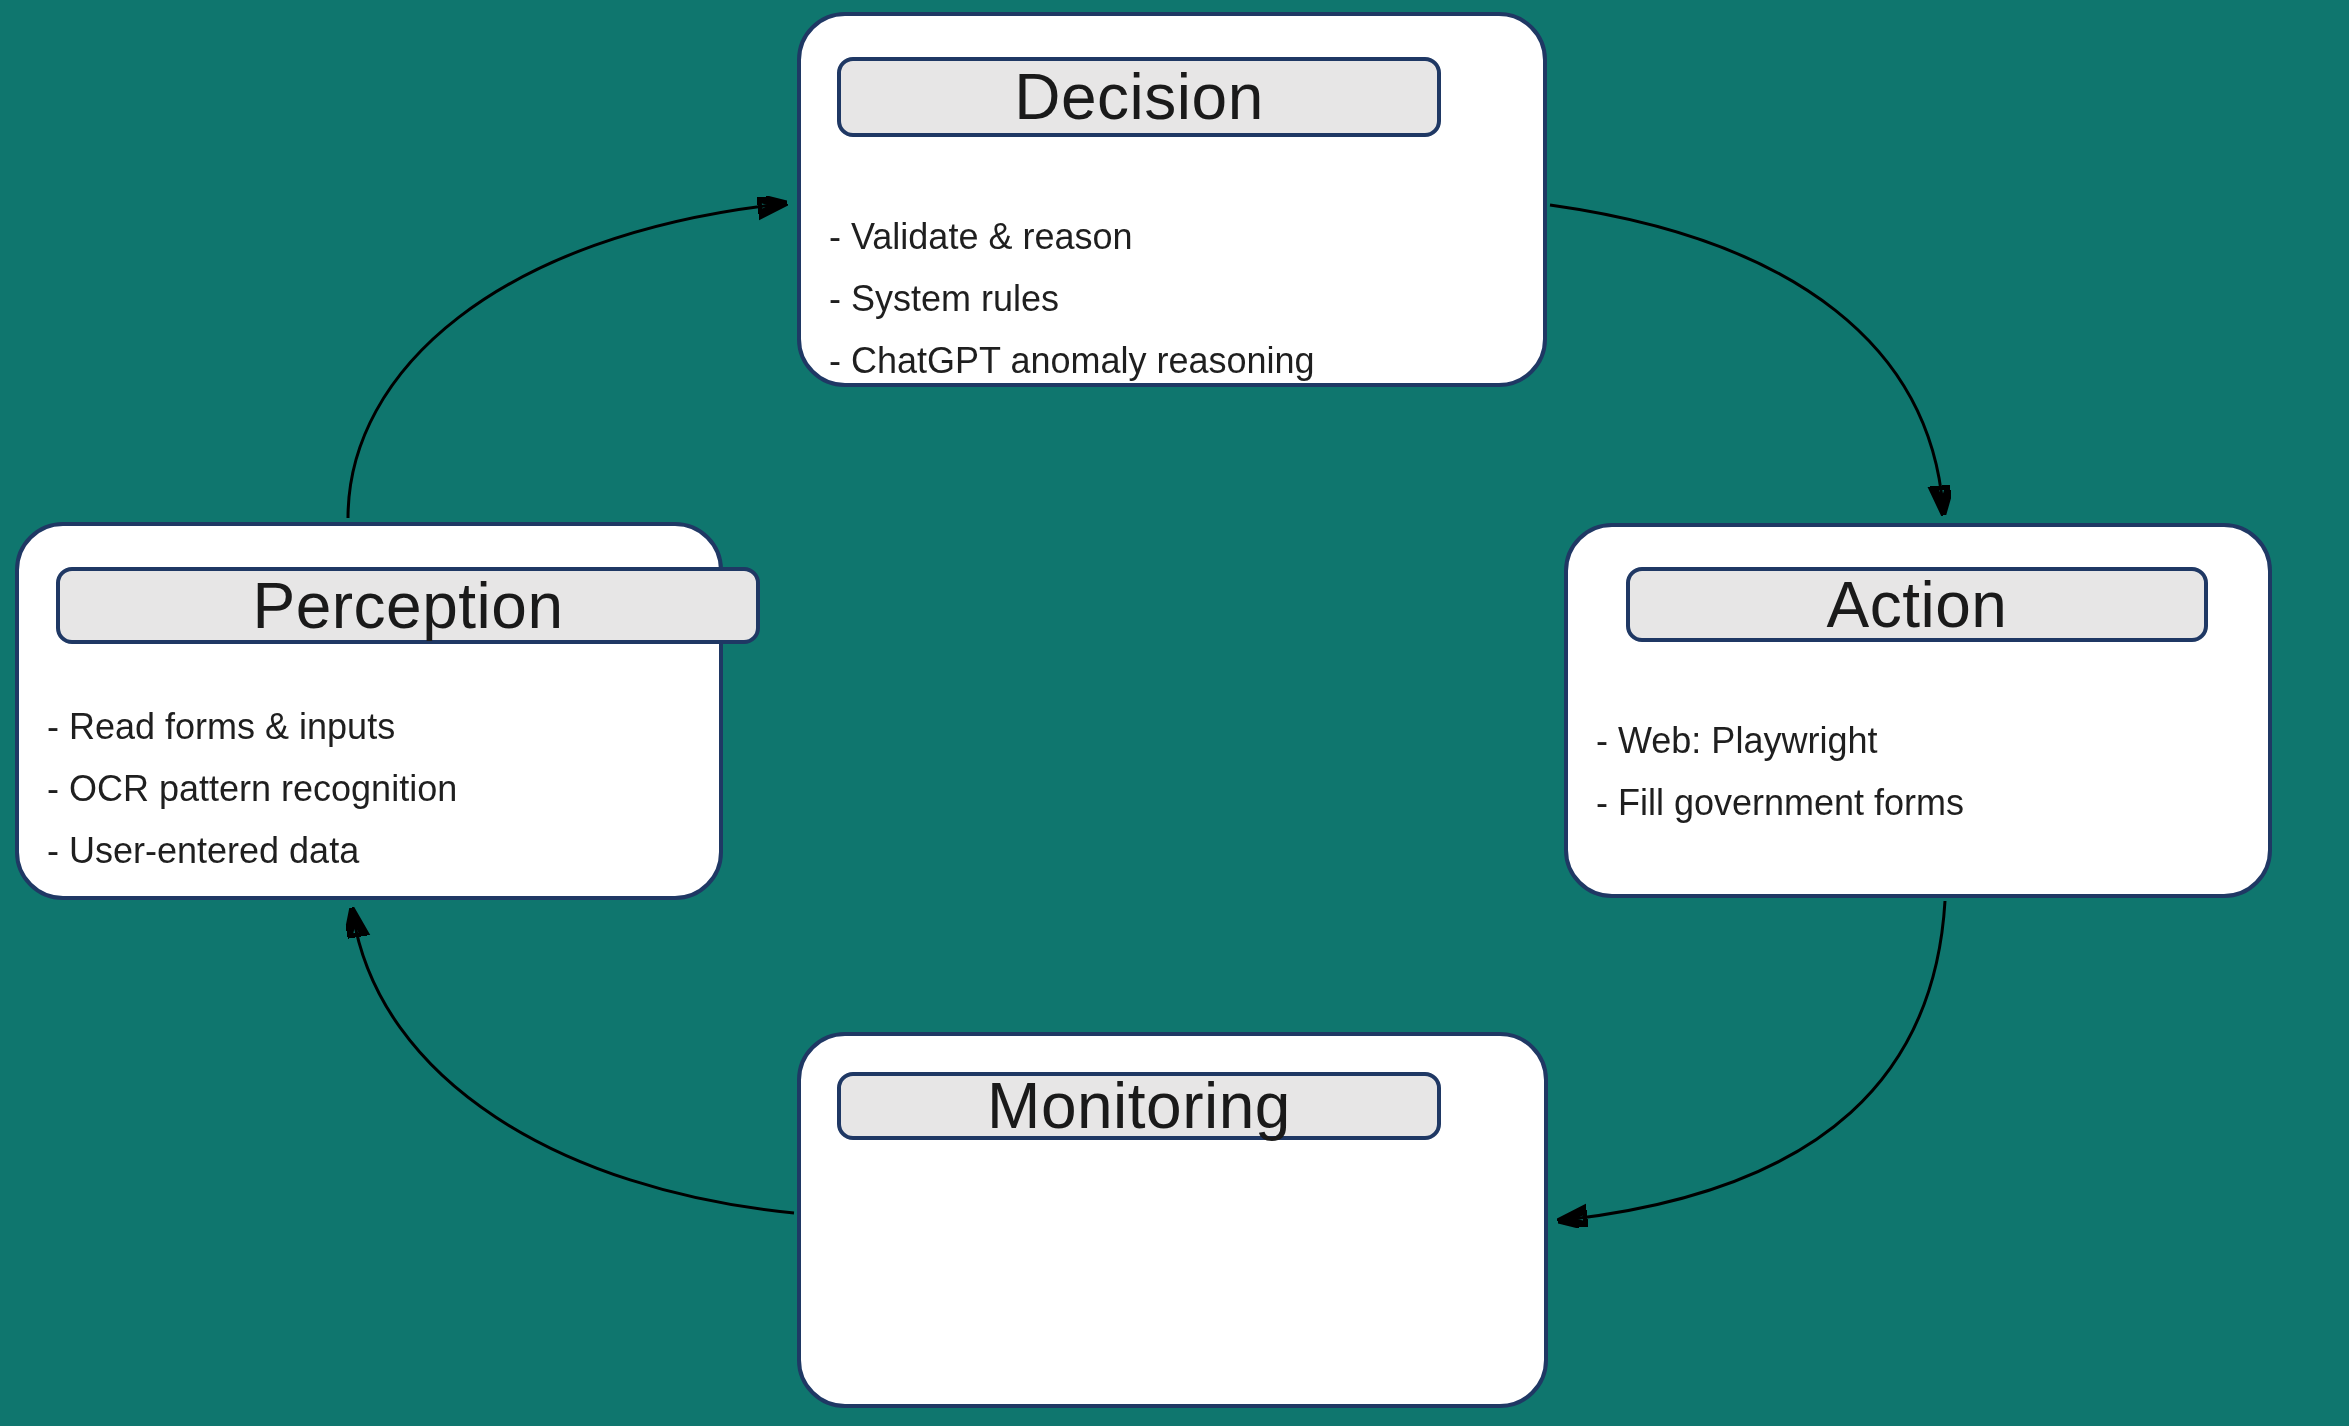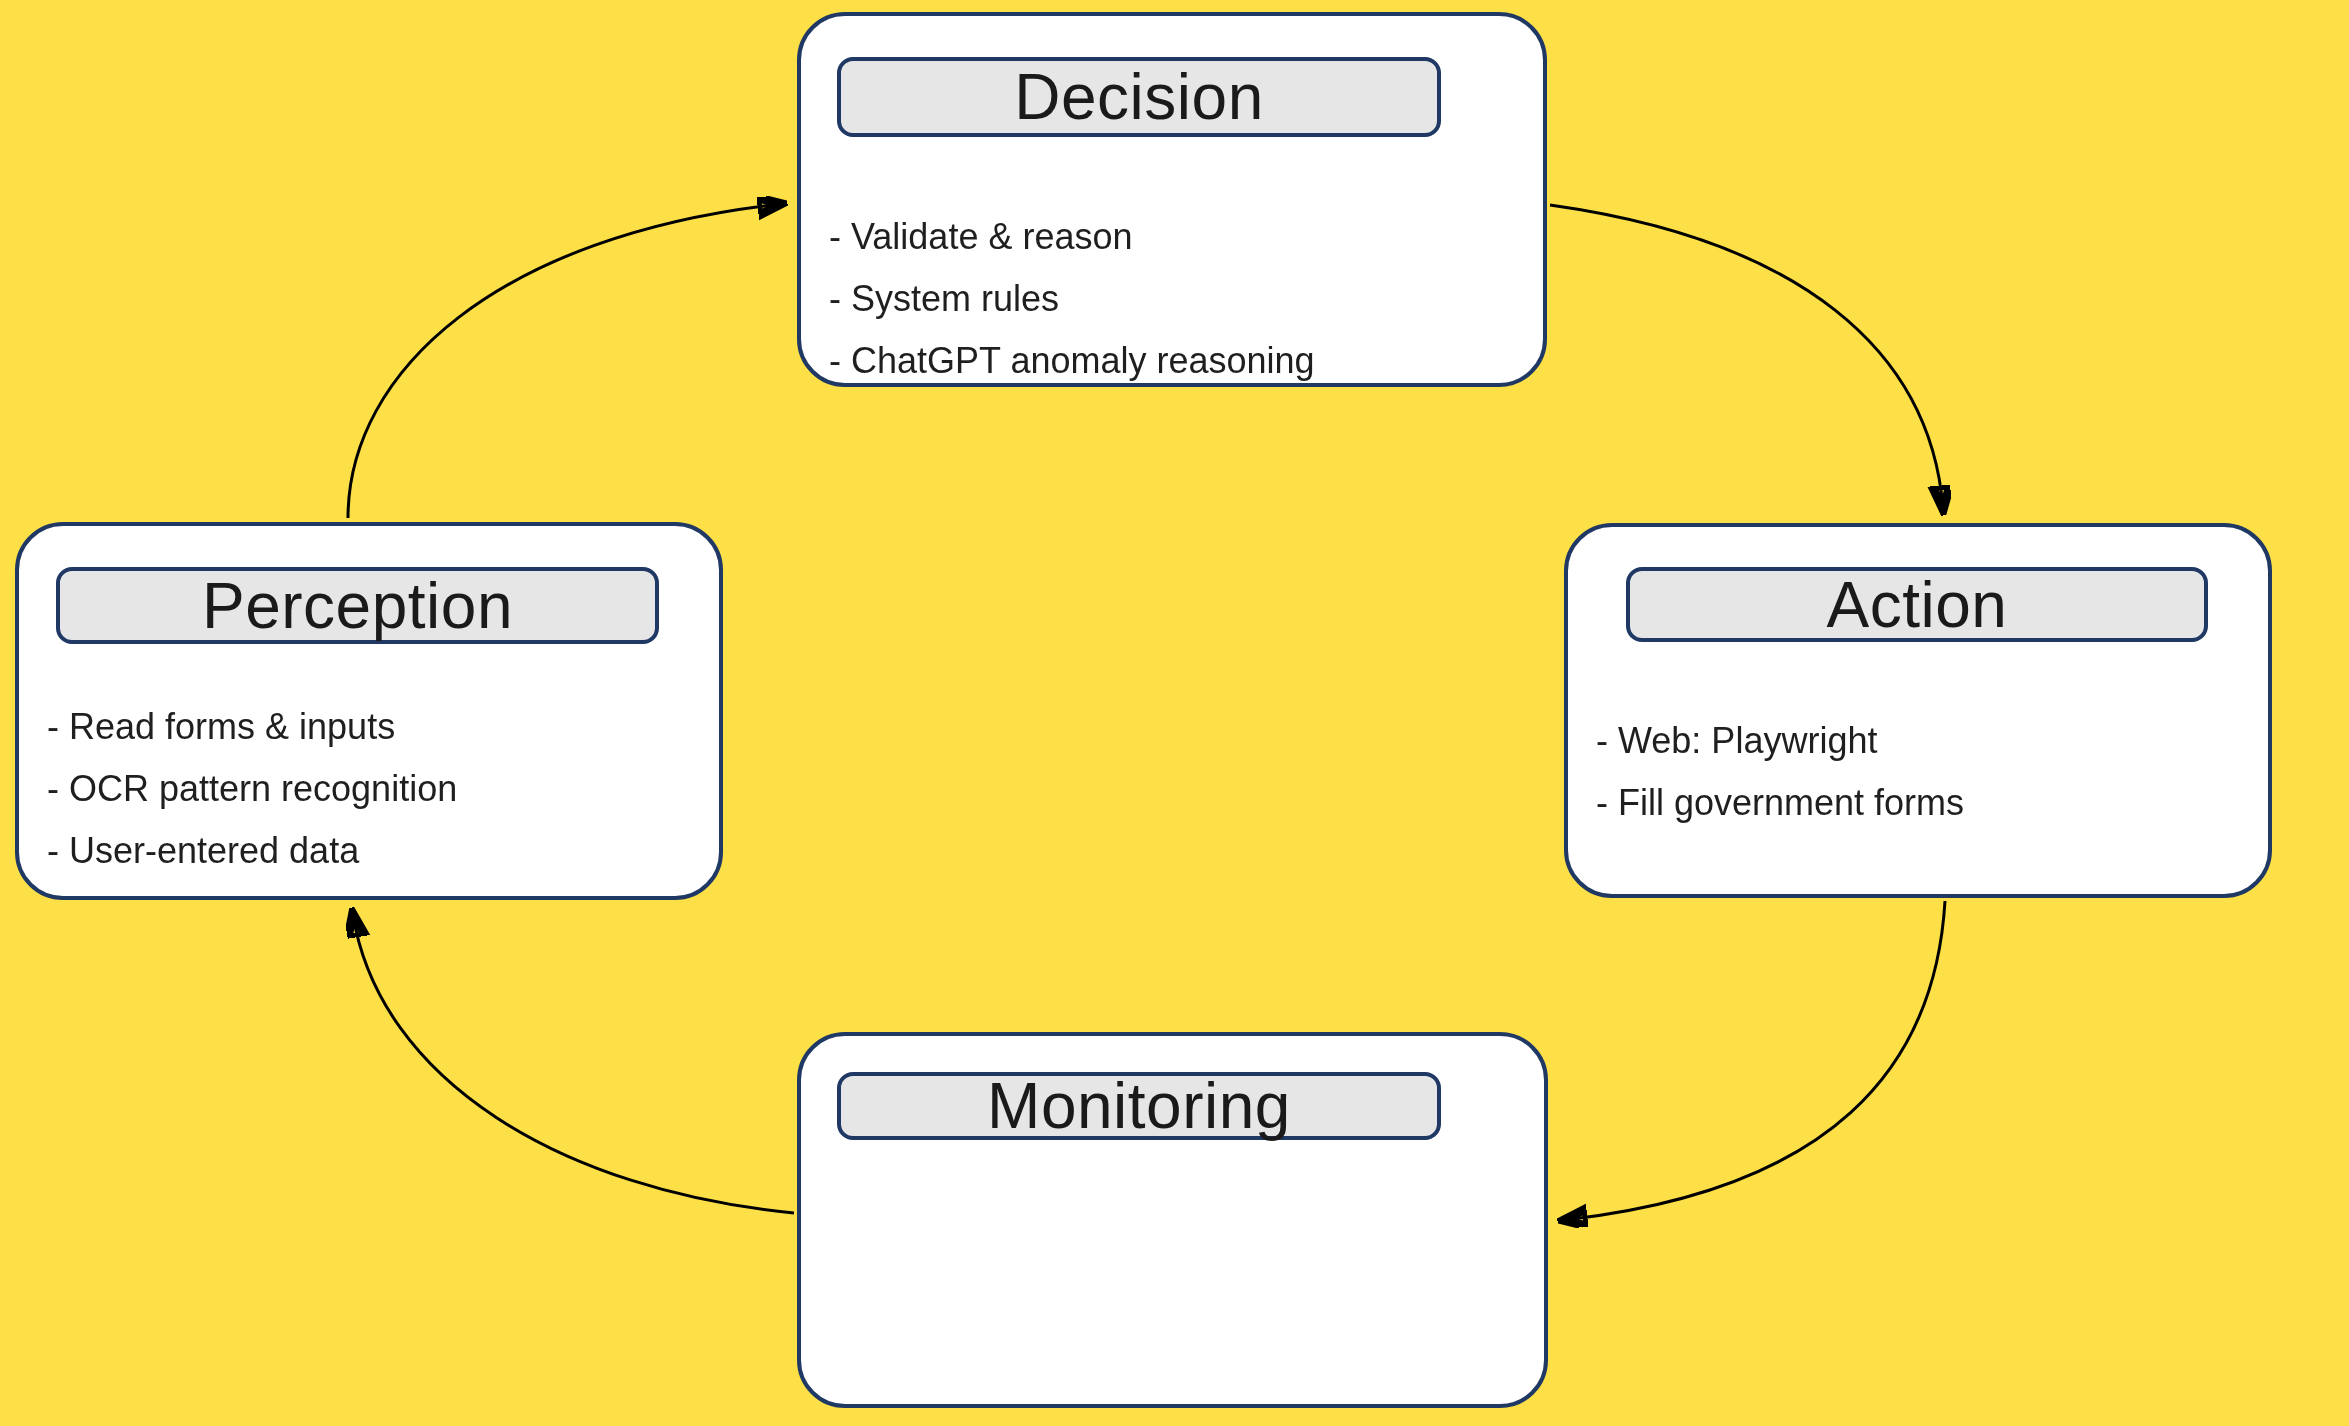--- a/index.html
+++ b/index.html
@@ -1,20 +1,20 @@
 <!DOCTYPE html>
 <html><head>
 <meta charset="utf-8">
 <style>
   html, body { margin: 0; padding: 0; background: #ffffff; }
   .canvas {
     position: relative;
     width: 2349px;
     height: 1426px;
-    background: #fde047;
+    background: #0f766e;
     font-family: "Liberation Sans", sans-serif;
     overflow: hidden;
   }
   .node {
     position: absolute;
     background: #ffffff;
     border: 4px solid #1f3864;
     border-radius: 48px;
     box-sizing: border-box;
   }
@@ -52,21 +52,21 @@
 
   .node-action     { left: 1564px; top: 523px;  width: 708px; height: 375px; }
   .node-action     .badge { left: 58px; top: 40px; width: 582px; height: 75px; }
   .node-action     .items { top: 183px; }
 
   .node-monitoring { left: 797px;  top: 1032px; width: 751px; height: 376px; }
   .node-monitoring .badge { left: 36px; top: 36px; width: 604px; height: 68px; text-align: right; }
   .node-monitoring .items { top: 160px; }
 
   .node-perception { left: 15px;   top: 522px;  width: 708px; height: 378px; }
-  .node-perception .badge { left: 37px; top: 41px; width: 603px; height: 77px; }
+  .node-perception .badge { left: 37px; top: 41px; width: 704px; height: 77px; }
   .node-perception .items { top: 170px; }
 
   .arrows {
     position: absolute;
     left: 0; top: 0;
     width: 2349px;
     height: 1426px;
     pointer-events: none;
   }
   .arrows path {

